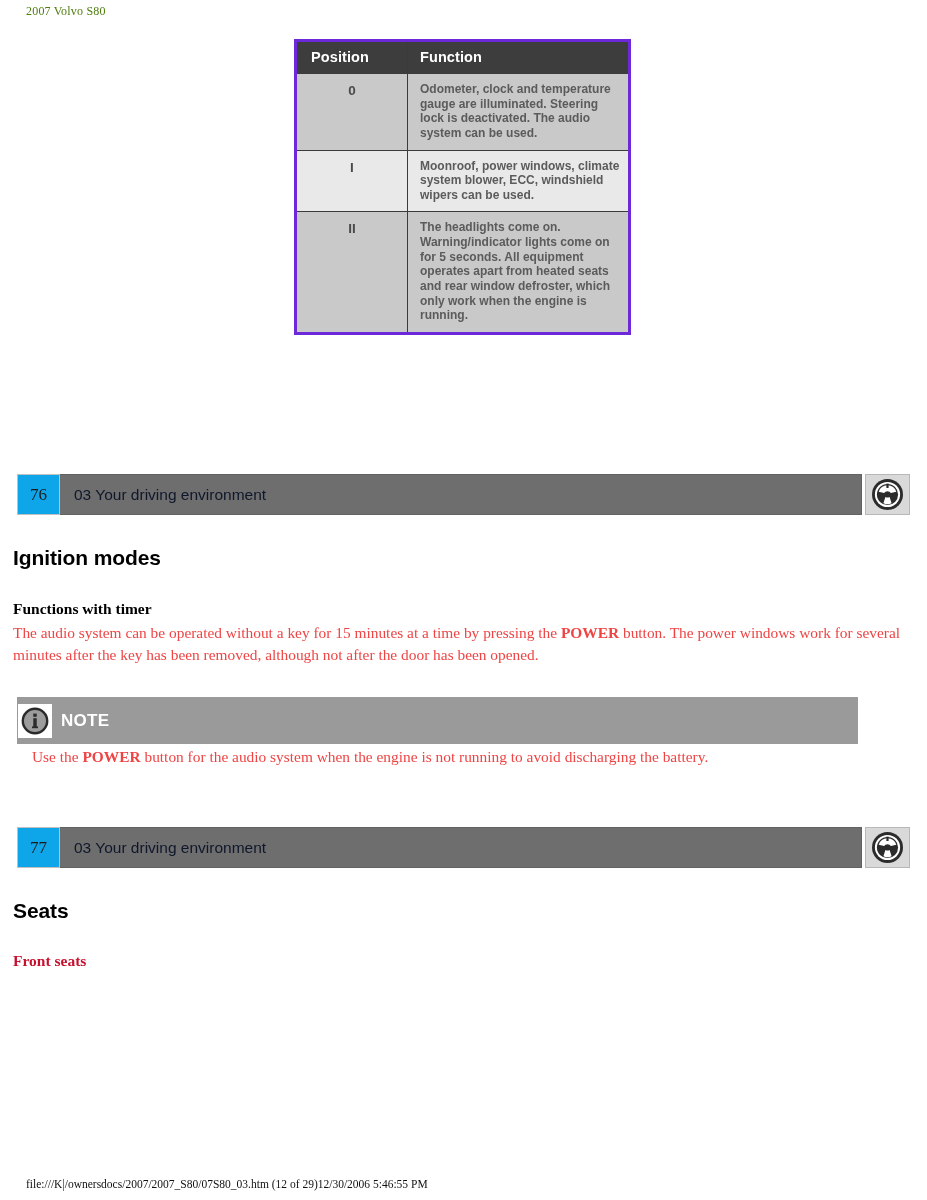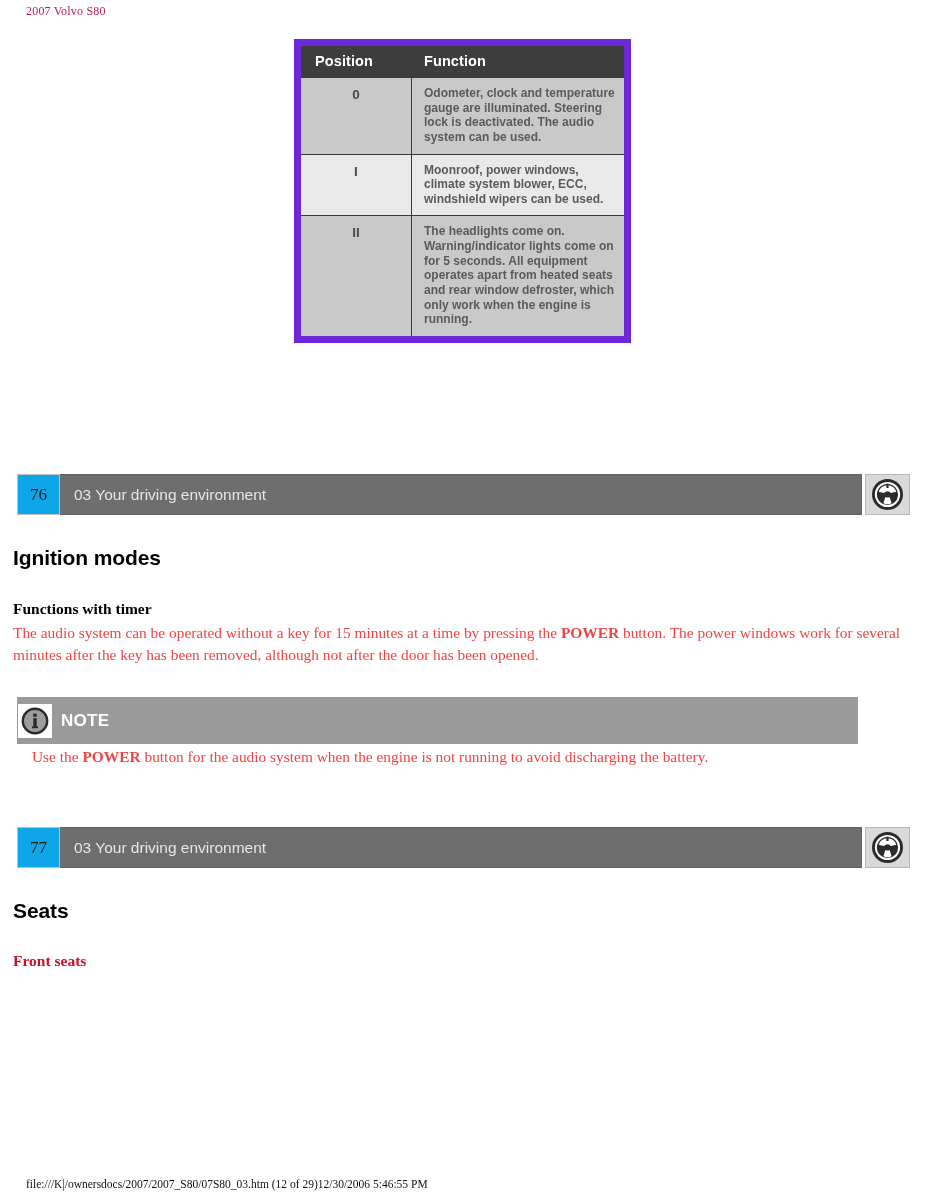--- a/index.html
+++ b/index.html
@@ -16,32 +16,32 @@
     overflow: hidden;
   }
 
   
   .doc-header {
     position: absolute;
     left: 26px;
     top: 4px;
     font-family: "Liberation Serif", serif;
     font-size: 12px;
-    color: #be185d;
+    color: #4d7c0f;
     letter-spacing: 0.2px;
   }
 
   
   .ignition-table {
     position: absolute;
     left: 294px;
     top: 39px;
     width: 337px;
     border-collapse: collapse;
-    border: 7px solid #6d28d9;
+    border: 3px solid #6d28d9;
     font-family: "Liberation Sans", sans-serif;
     table-layout: fixed;
   }
   .ignition-table th {
     background: #3d3d3d;
     color: #ffffff;
     font-size: 14.5px;
     font-weight: bold;
     text-align: left;
     padding: 7px 0 8px 0;
@@ -96,21 +96,21 @@
   .page-bar .bar-body {
     background: #6e6e6e;
     border: 1px solid #626262;
     border-left: none;
     box-sizing: border-box;
     display: flex;
     align-items: center;
     padding-left: 14px;
     font-family: "Liberation Sans", sans-serif;
     font-size: 15.5px;
-    color: #e5e5e5;
+    color: #0f172a;
   }
   .page-bar .bar-logo {
     width: 45px;
     background: #d9d9d9;
     border: 1px solid #b8b8b8;
     box-sizing: border-box;
     display: flex;
     align-items: center;
     justify-content: center;
     margin-left: 3px;

